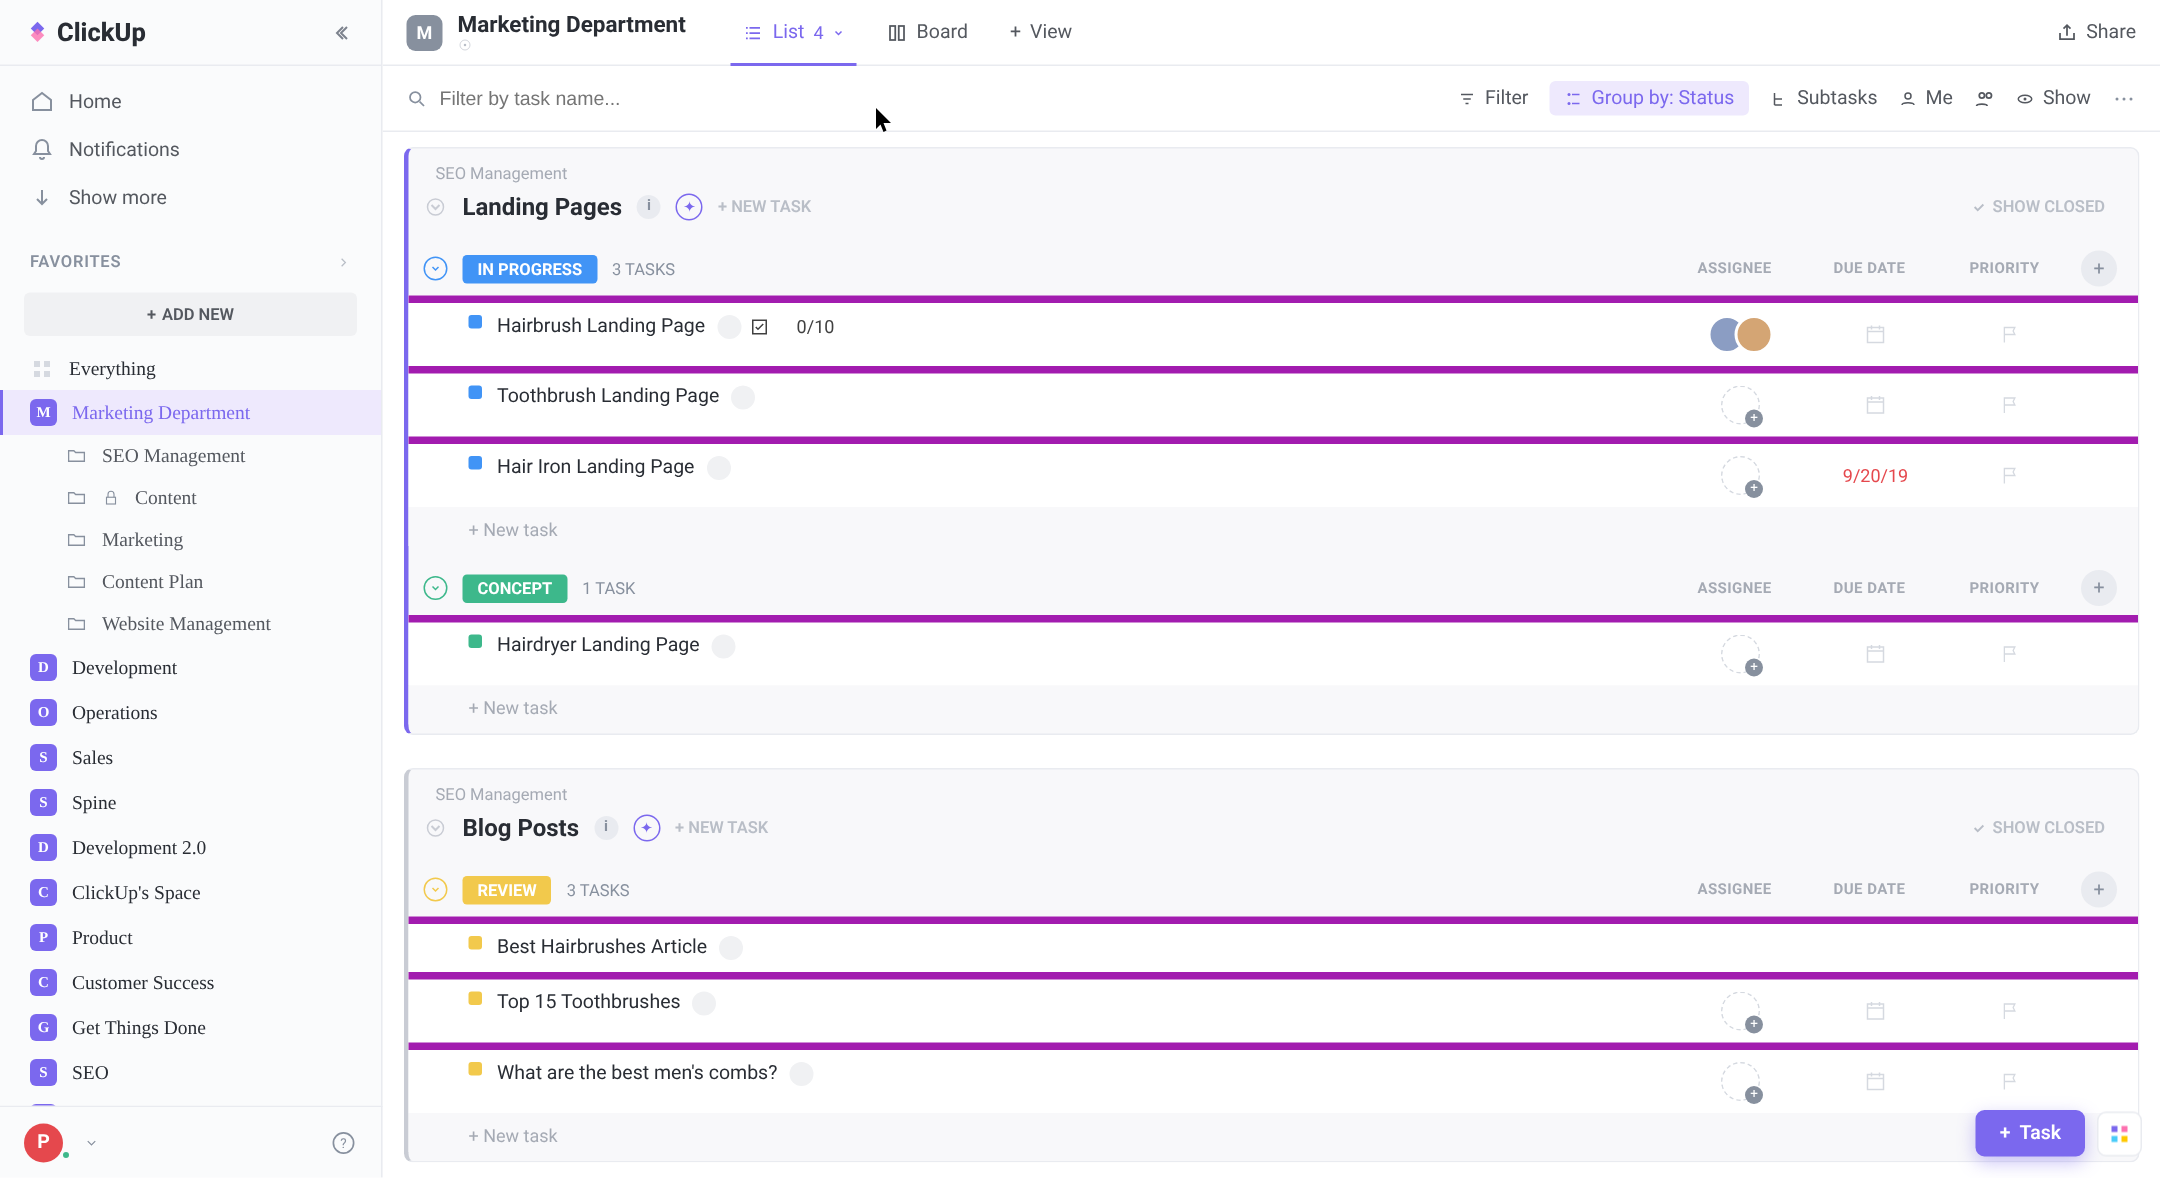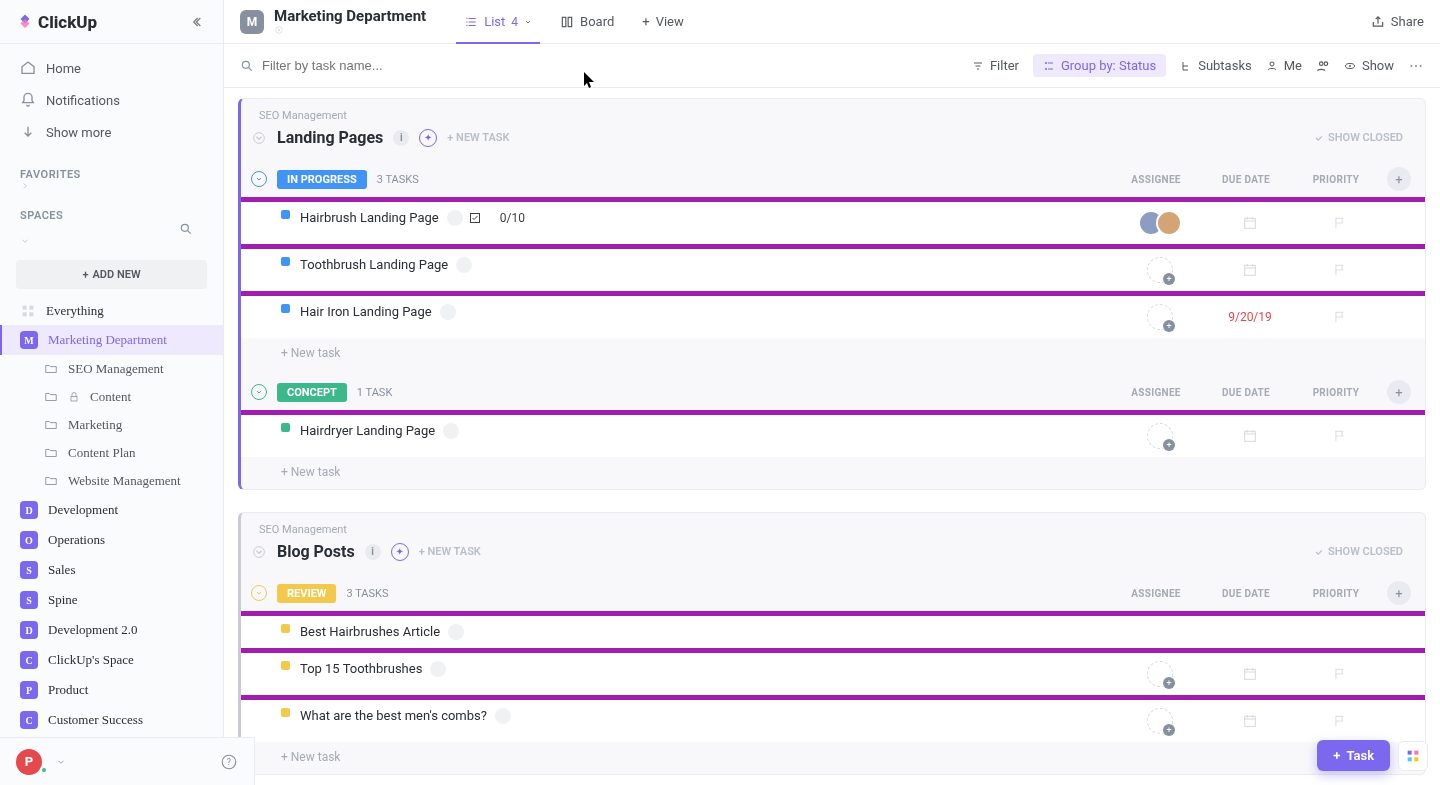--- a/index.html
+++ b/index.html
@@ -9,21 +9,21 @@
   color: #292d34;
   background: #fff;
   width: 1440px;
   height: 785px;
   overflow: hidden;
   display: flex;
 }
 
 
 .sidebar {
-  width: 224px;
+  width: 255px;
   border-right: 1px solid #e9ebf0;
   display: flex;
   flex-direction: column;
   background: #fafbfc;
 }
 .sidebar-top {
   display: flex;
   align-items: center;
   padding: 10px 16px;
   border-bottom: 1px solid #e9ebf0;
@@ -34,22 +34,22 @@
 .collapse-btn { margin-left: auto; color: #7c828d; cursor: pointer; }
 
 .nav-top { padding: 8px 0; }
 .nav-item {
   display: flex; align-items: center; gap: 10px;
   padding: 8px 20px; color: #54585f; cursor: pointer;
 }
 .nav-item .icon { width: 16px; height: 16px; color: #87909e; }
 
 .section-header {
-  display: flex; align-items: flex-start; justify-content: space-between;
-  padding: 12px 20px 6px; color: #87909e; font-size: 11px; font-weight: 600; letter-spacing: 0.5px; flex-direction: column;
+  display: flex; align-items: center; justify-content: space-between;
+  padding: 12px 20px 6px; color: #87909e; font-size: 11px; font-weight: 600; letter-spacing: 0.5px;
 }
 .section-header .chev { width: 10px; height: 10px; }
 .section-header .search { margin-left: auto; margin-right: 10px; color:#87909e; }
 
 .add-new {
   margin: 8px 16px; padding: 8px 0; text-align: center;
   background: #f0f1f3; border-radius: 4px; color: #54585f; font-size: 11px; font-weight: 600; cursor:pointer;
   display:flex; align-items:center; justify-content:center; gap:4px;
 }
 
@@ -197,30 +197,20 @@
      </div>
     </div>
 
   <div class="section-header">
     <span>FAVORITES</span>
     <svg class="chev" viewBox="0 0 24 24">
         <path fill="none" stroke="#b9bec7" stroke-width="2" d="M9 6l6 6-6 6"></path>
       </svg>
   </div>
 
-  <div class="section-header">
-    <span>SPACES</span>
-    <svg class="search" width="14" height="14" viewBox="0 0 24 24">
-        <circle cx="10" cy="10" r="6" fill="none" stroke="currentColor" stroke-width="2"></circle>
-        <path stroke="currentColor" stroke-width="2" d="M15 15l5 5"></path>
-      </svg>
-    <svg class="chev" viewBox="0 0 24 24">
-        <path fill="none" stroke="#b9bec7" stroke-width="2" d="M6 9l6 6 6-6"></path>
-      </svg>
-  </div>
 
   <div class="add-new">
     <span>+</span>
     <span>ADD NEW</span>
   </div>
 
   <div class="space-list" id="space-list">
       <div class="space-item">
      <svg width="16" height="16" viewBox="0 0 24 24">
           <rect x="4" y="4" width="6" height="6" fill="#d5d9e0"></rect>

